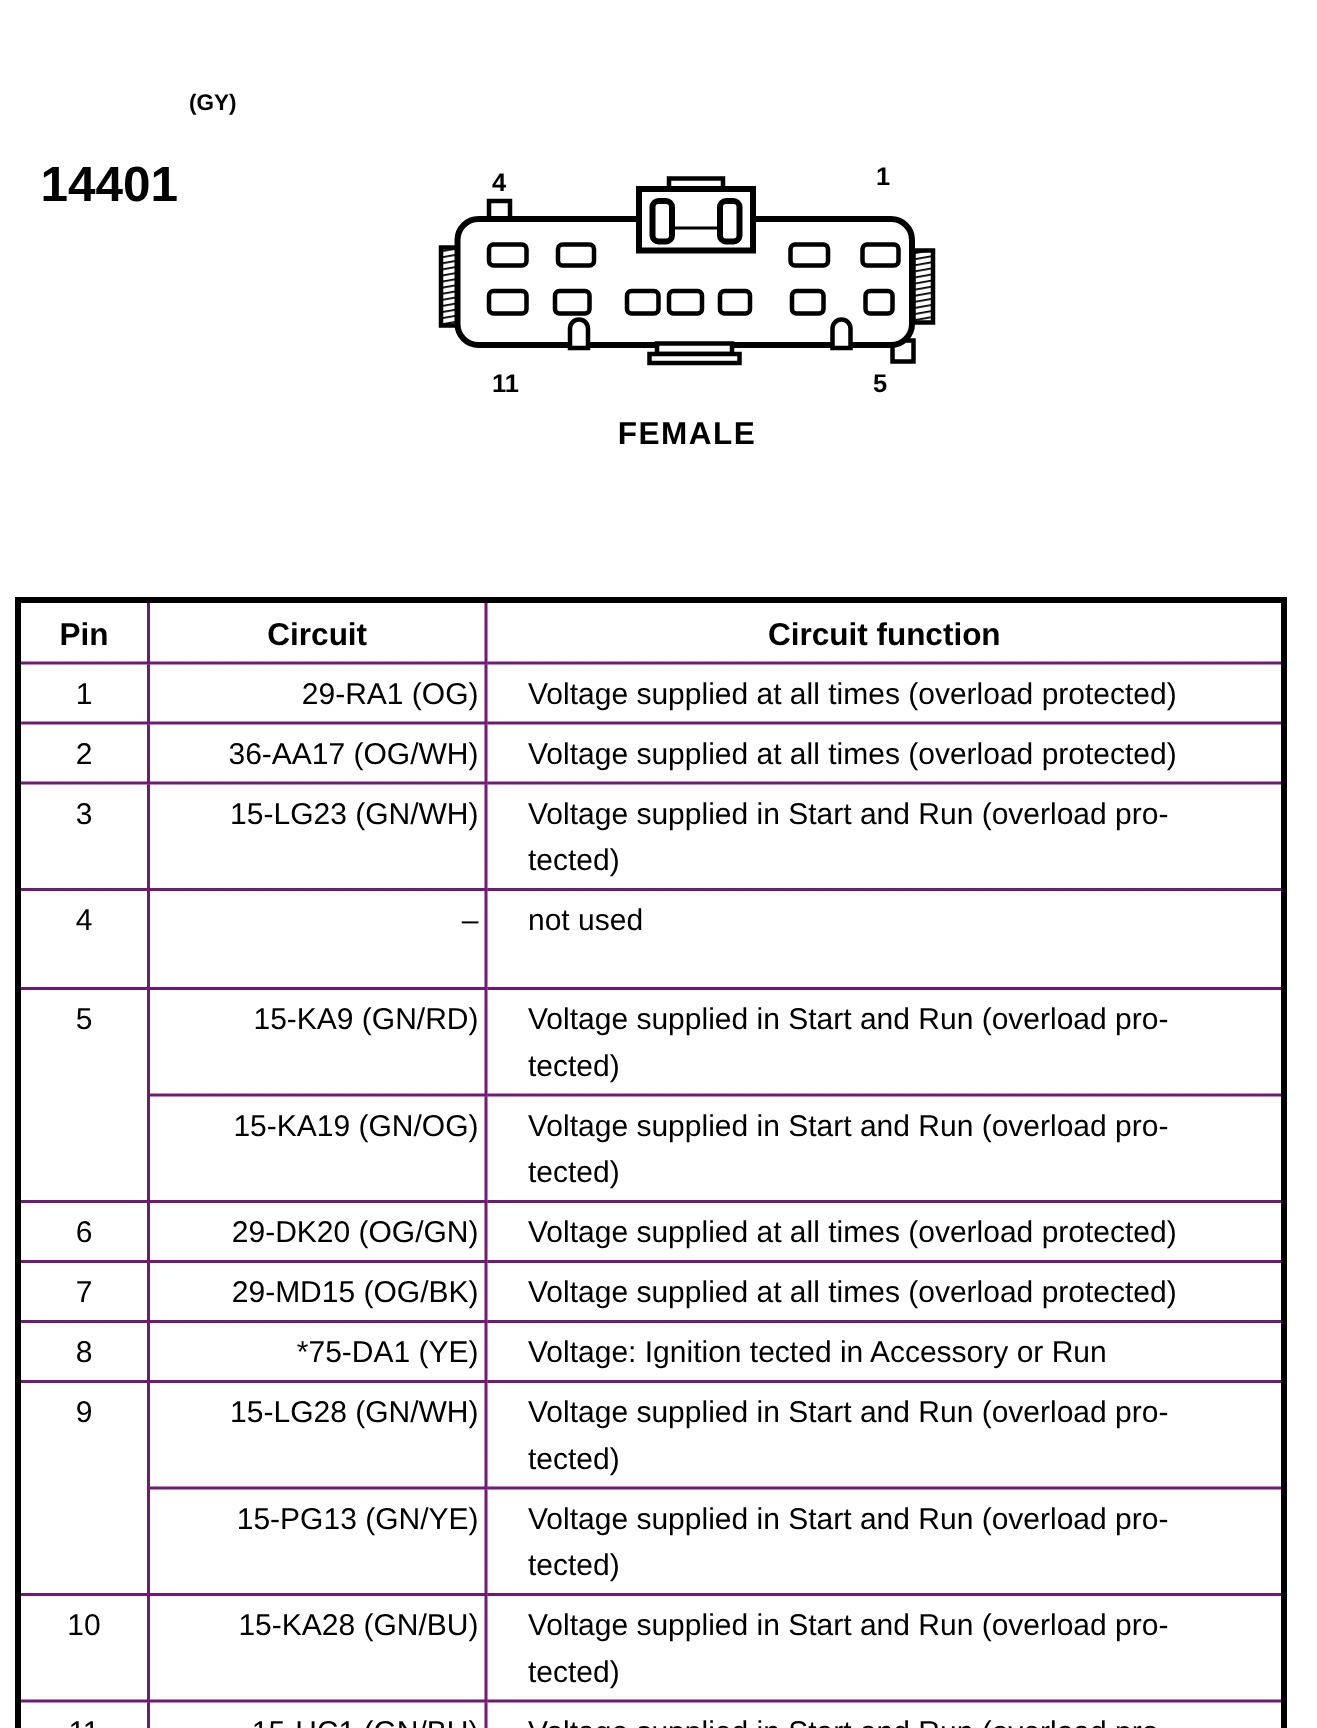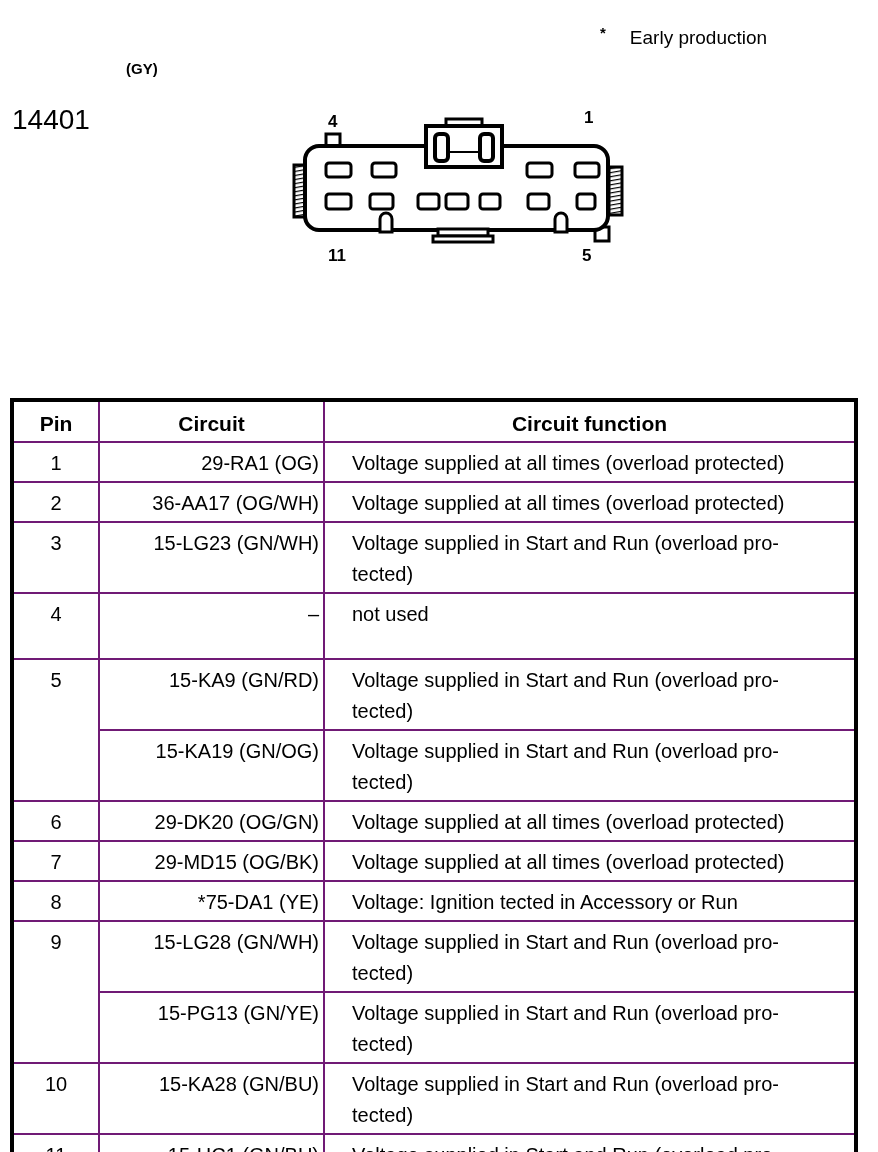--- a/index.html
+++ b/index.html
@@ -21,22 +21,22 @@
     position:absolute;left:12px;top:42px;
     font-size:34px;font-weight:bold;letter-spacing:1px;
     border-bottom:3px solid #000;
     padding:0 4px 6px 0;
   }
   #color-code{
     position:absolute;left:126px;top:60px;
     font-size:15px;font-weight:bold;
   }
   #part-number{
-    position:absolute;left:12px;top:104px;
-    font-size:28px;font-weight:normal;
+    position:absolute;left:27px;top:104px;
+    font-size:33px;font-weight:bold;
   }
   #component-name{
     position:absolute;left:14px;top:158px;
     font-size:15px;line-height:20px;
   }
   
   #connector-art{
     position:absolute;left:288px;top:103px;
   }
   #female-label{
@@ -70,23 +70,20 @@
   tr.rh-s2{height:35px;}
   tr.rh-d{height:66px;}
   tr.rh-d2{height:64px;}
   tr.sub td{border-top-width:2px;}
 </style>
 </head>
 <body>
 
 <div id="page">
 
-  <div id="note">
-    <span class="star">*</span><span>Early production</span>
-  </div>
 
   <div id="color-code">(GY)</div>
   <div id="part-number">14401</div>
 
   <svg id="connector-art" width="340" height="160" viewBox="0 0 340 160">
     <defs>
       <pattern id="hatch" width="4" height="4" patternUnits="userSpaceOnUse" patternTransform="rotate(80)">
         <rect width="4" height="4" fill="#fff"></rect>
         <line x1="0" y1="0" x2="0" y2="4" stroke="#000" stroke-width="2.4"></line>
       </pattern>
@@ -124,20 +121,21 @@
     <rect x="192" y="91" width="20" height="15" rx="3" fill="#fff" stroke="#000" stroke-width="3"></rect>
     <rect x="240" y="91" width="21" height="15" rx="3" fill="#fff" stroke="#000" stroke-width="3"></rect>
     <rect x="289" y="91" width="18" height="15" rx="3" fill="#fff" stroke="#000" stroke-width="3"></rect>
 
     <text x="40" y="24" font-size="17" font-weight="bold">4</text>
     <text x="296" y="20" font-size="17" font-weight="bold">1</text>
     <text x="40" y="158" font-size="17" font-weight="bold">11</text>
     <text x="294" y="158" font-size="17" font-weight="bold">5</text>
   </svg>
 
+  <div id="female-label">FEMALE</div>
 
   <table id="pinout">
     <colgroup>
         <col class="c-pin">
         <col class="c-cir">
         <col>
       </colgroup>
     <tbody>
         <tr class="rh-hdr">
       <th>Pin</th>

